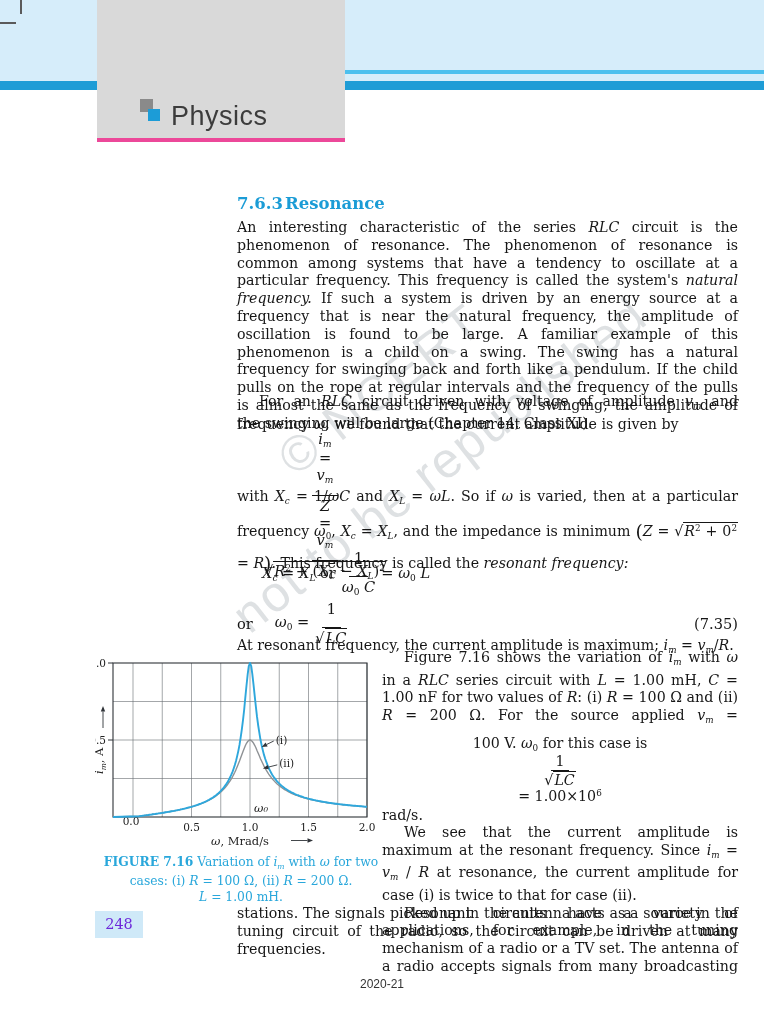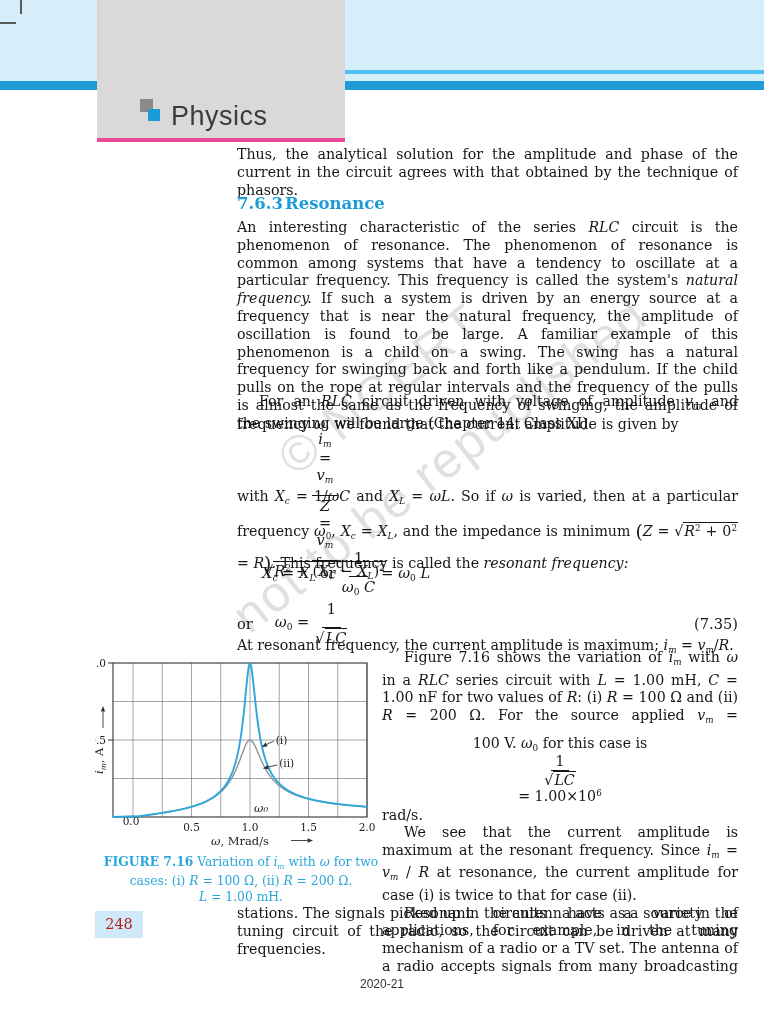--- a/index.html
+++ b/index.html
@@ -50,21 +50,21 @@
   .caption{position:absolute;left:98px;top:854px;width:286px;text-align:center;color:#29a7db;
            font-size:12.3px;line-height:15.6px;z-index:2;}
   
   .rightcol{position:absolute;left:382px;top:649px;width:356px;z-index:2;}
   .rpara{text-align:justify;font-size:14.2px;line-height:17.6px;margin:0;}
   .frac-line{display:flex;align-items:center;font-size:14.2px;margin:5px 0 3px 0;flex-direction:column;}
   .frac-line .frac .num{padding:0 4px 1px 4px;}
   .radline{font-size:14.2px;line-height:17.6px;}
   
   .pagenum-box{position:absolute;left:95px;top:911px;width:48px;height:27px;background:#cfe9f8;
-               text-align:center;line-height:27px;font-size:14.5px;color:#b91c1c;z-index:2;}
+               text-align:center;line-height:27px;font-size:14.5px;color:#6d28d9;z-index:2;}
   .footer-year{position:absolute;left:0;top:977px;width:764px;text-align:center;
                font-family:"Liberation Sans",sans-serif;font-size:12px;color:#333;z-index:2;}
 </style>
 </head>
 <body>
 
 <div class="page">
 
   <div class="watermark">
     <div class="wm1">© NCERT</div>
@@ -75,21 +75,20 @@
   <div class="cyan-line"></div>
   <div class="stripe"></div>
   <div class="crop-v"></div>
   <div class="crop-h"></div>
   <div class="physics-box">
     <span class="logo-gray"></span>
     <span class="logo-blue"></span>
     <span class="physics-title">Physics</span>
   </div>
 
-  <div class="para" style="left:237px;top:146px;width:501px;">Thus, the analytical solution for the amplitude and phase of the current in the circuit agrees with that obtained by the technique of phasors.</div>
 
   <div class="heading" style="left:237px;top:194px;">
     <span class="hnum">7.6.3</span><span>Resonance</span>
   </div>
 
   <div class="para" style="left:237px;top:219px;width:501px;"><span>An interesting characteristic of the series </span><span class="seg-i">RLC</span><span> circuit is the phenomenon of resonance. The phenomenon of resonance is common among systems that have a tendency to oscillate at a particular frequency. This frequency is called the system's </span><span class="seg-i">natural frequency.</span><span> If such a system is driven by an energy source at a frequency that is near the natural frequency, the amplitude of oscillation is found to be large. A familiar example of this phenomenon is a child on a swing. The swing has a natural frequency for swinging back and forth like a pendulum. If the child pulls on the rope at regular intervals and the frequency of the pulls is almost the same as the frequency of swinging, the amplitude of the swinging will be large (Chapter 14, Class XI).</span></div>
   <div class="para indent" style="left:237px;top:393px;width:501px;"><span>For an </span><span class="seg-i">RLC</span><span> circuit driven with voltage of amplitude </span><span class="seg-i">v</span><span class="seg-sub seg-i">m</span><span> and frequency </span><span class="seg-i">ω</span><span>, we found that the current amplitude is given by</span></div>
 
   <div class="equation" style="left:258px;top:430px;flex-direction:column;">
     <span><span class="seg-i">i</span><span class="seg-sub seg-i">m</span></span>

